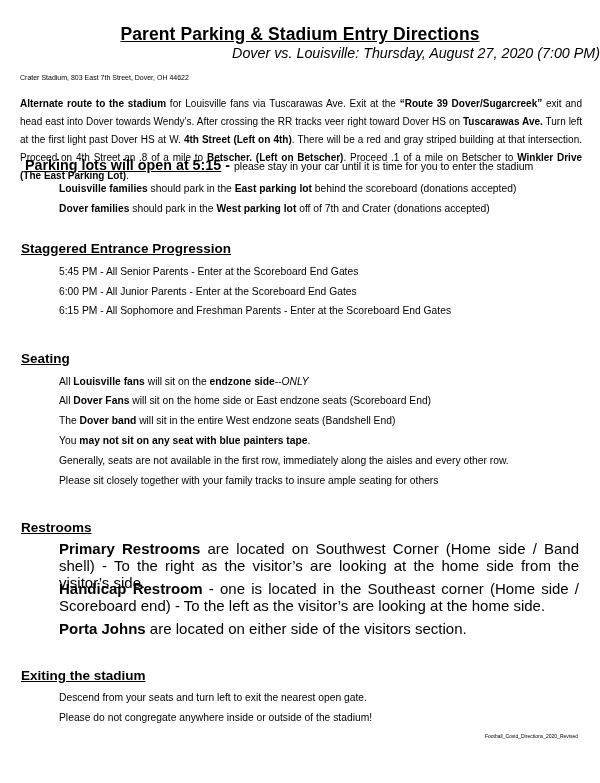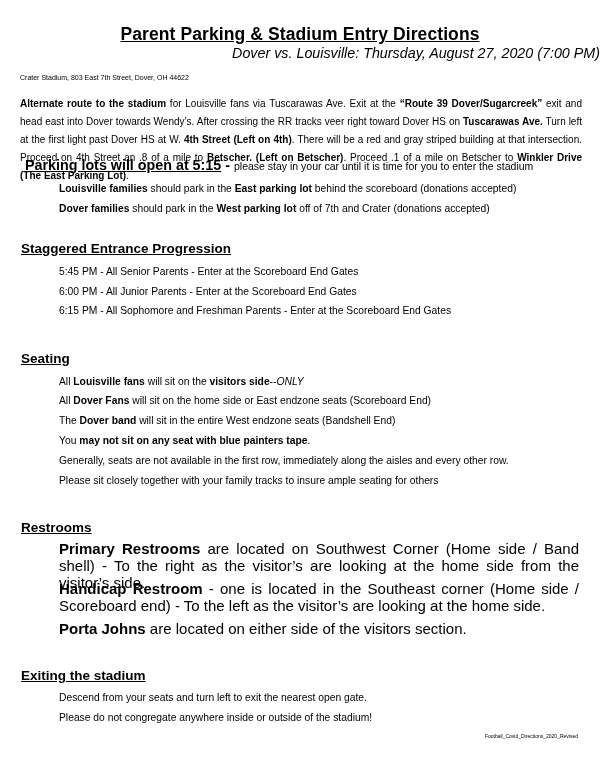--- a/index.html
+++ b/index.html
@@ -43,21 +43,21 @@
   <b>Dover families</b><span> should park in the </span><b>West parking lot</b><span> off of 7th and Crater (donations accepted)</span>
 </div>
 
 <div class="abs heading" style="top:241px;">Staggered Entrance Progression</div>
 <div class="abs line" style="top:266px;">5:45 PM - All Senior Parents - Enter at the Scoreboard End Gates</div>
 <div class="abs line" style="top:286px;">6:00 PM - All Junior Parents -  Enter at the Scoreboard End Gates</div>
 <div class="abs line" style="top:305px;">6:15 PM - All Sophomore and Freshman Parents - Enter at the Scoreboard End Gates</div>
 
 <div class="abs heading" style="top:351px;">Seating</div>
 <div class="abs line" style="top:376px;">
-  <span>All </span><b>Louisville fans</b><span> will sit on the </span><b>visitors side</b><span>--</span><i>ONLY</i>
+  <span>All </span><b>Louisville fans</b><span> will sit on the </span><b>endzone side</b><span>--</span><i>ONLY</i>
 </div>
 <div class="abs line" style="top:395px;">
   <span>All </span><b>Dover Fans</b><span> will sit on the home side or East endzone seats (Scoreboard End)</span>
 </div>
 <div class="abs line" style="top:415px;">
   <span>The </span><b>Dover band</b><span> will sit in the entire West endzone seats (Bandshell End)</span>
 </div>
 <div class="abs line" style="top:435px;">
   <span>You </span><b>may not sit on any seat with blue painters tape</b><span>.</span>
 </div>

